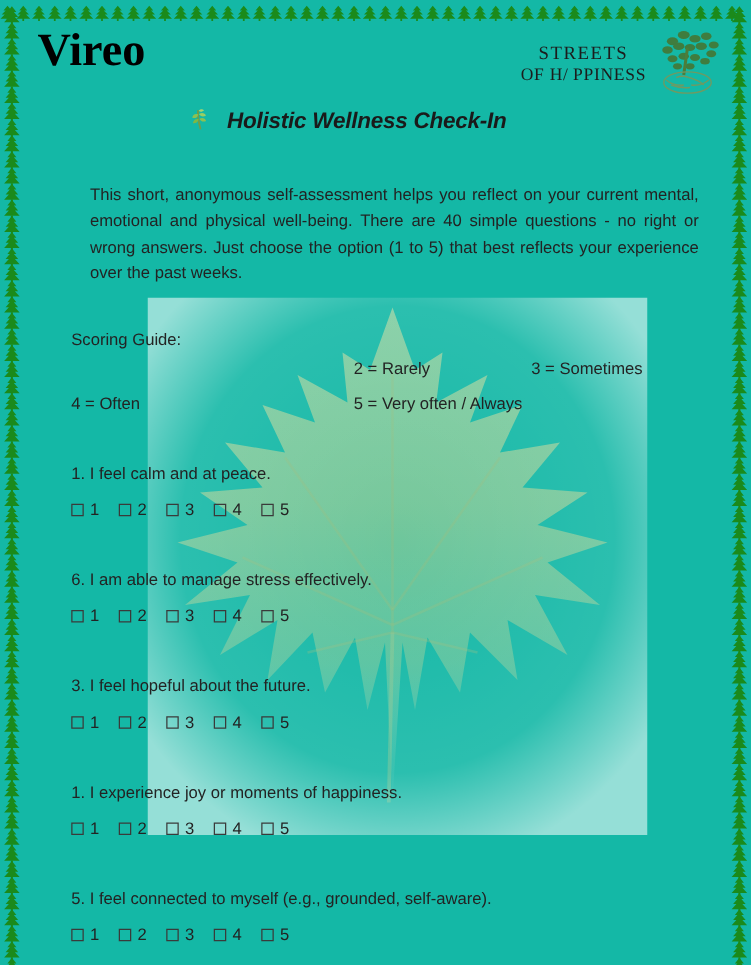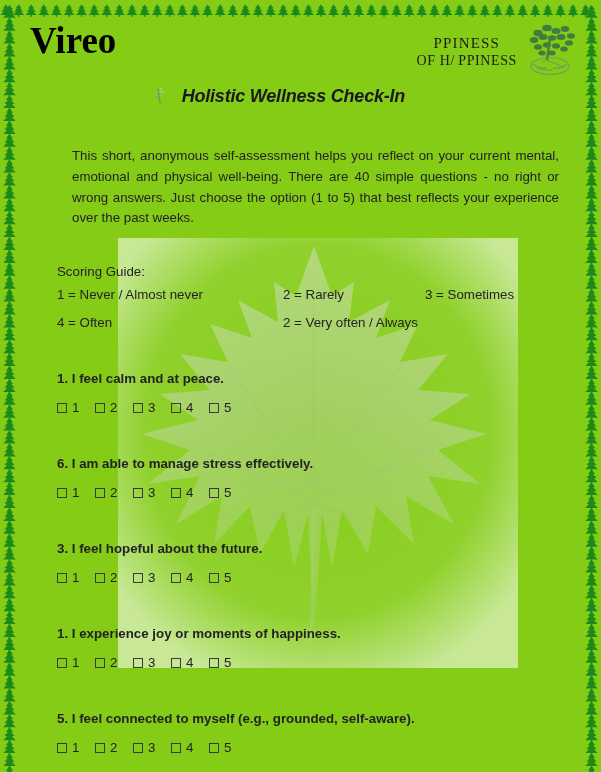--- a/index.html
+++ b/index.html
@@ -10,21 +10,21 @@
   body {
     font-family: "Liberation Sans", sans-serif;
     -webkit-font-smoothing: antialiased;
   }
 
   #page {
     position: relative;
     width: 601px;
     height: 772px;
     overflow: hidden;
-    background: #84cc16;
+    background: #14b8a6;
   }
 
   
   .border-strip {
     position: absolute;
     z-index: 5;
     pointer-events: none;
   }
   .border-top {
     top: 0; left: 0;
@@ -152,21 +152,20 @@
     left: 57px;
     top: 371px;
     width: 500px;
   }
   .question-block { margin-bottom: 41px; }
   .q-text {
     font-size: 13.3px;
     color: #232323;
     margin-bottom: 14px;
     white-space: nowrap;
-    font-weight: bold;
   }
   .q-options {
     display: flex;
     align-items: center;
   }
   .opt {
     display: flex;
     align-items: center;
     width: 38px;
     font-size: 13.3px;
@@ -242,21 +241,21 @@
     </svg>
   </div>
 
   <div class="content">
 
     <div class="header">
       <div class="brand">Vireo</div>
 
       <div class="logo">
         <div class="logo-text">
-          <span class="logo-line1">PPINESS</span>
+          <span class="logo-line1">STREETS</span>
           <span class="logo-line2">OF H/ PPINESS</span>
         </div>
         <span class="logo-mark">
           <svg width="58" height="56" viewBox="0 0 58 56" aria-hidden="true">
             <g fill="#3f7d3f">
               <ellipse cx="17" cy="11" rx="4.5" ry="3.2"></ellipse>
               <ellipse cx="26" cy="6" rx="4.8" ry="3.2"></ellipse>
               <ellipse cx="35" cy="9" rx="4.5" ry="3.0"></ellipse>
               <ellipse cx="44" cy="7" rx="4.2" ry="3.0"></ellipse>
               <ellipse cx="50" cy="14" rx="4.0" ry="2.8"></ellipse>
@@ -298,27 +297,26 @@
         </svg>
       </span>
       <span>Holistic Wellness Check-In</span>
     </div>
 
     <div class="intro">This short, anonymous self-assessment helps you reflect on your current mental, emotional and physical well-being. There are 40 simple questions - no right or wrong answers. Just choose the option (1 to 5) that best reflects your experience over the past weeks.</div>
 
     <div class="scoring">
       <div class="scoring-title">Scoring Guide:</div>
       <div class="scoring-row">
-        <span class="cell col-1">1 = Never / Almost never</span>
         <span class="cell col-2">2 = Rarely</span>
         <span class="cell col-3">3 = Sometimes</span>
       </div>
       <div class="scoring-row">
         <span class="cell col-1">4 = Often</span>
-        <span class="cell col-2">2 = Very often / Always</span>
+        <span class="cell col-2">5 = Very often / Always</span>
       </div>
     </div>
 
     <div class="questions">
 
       <div class="question-block">
         <div class="q-text">1. I feel calm and at peace.</div>
         <div class="q-options">
           <label class="opt">
               <span class="box"></span>

